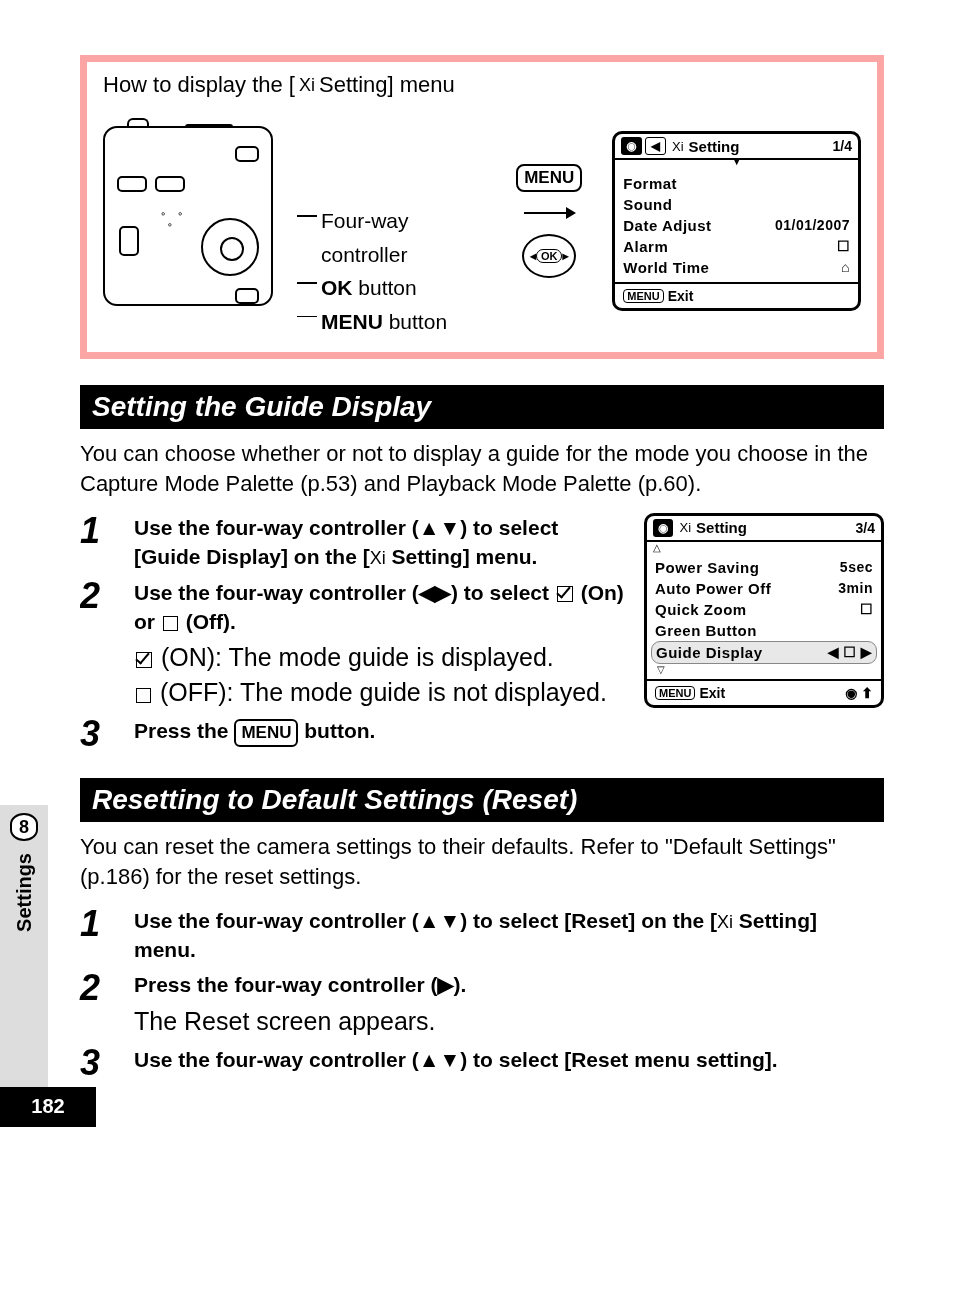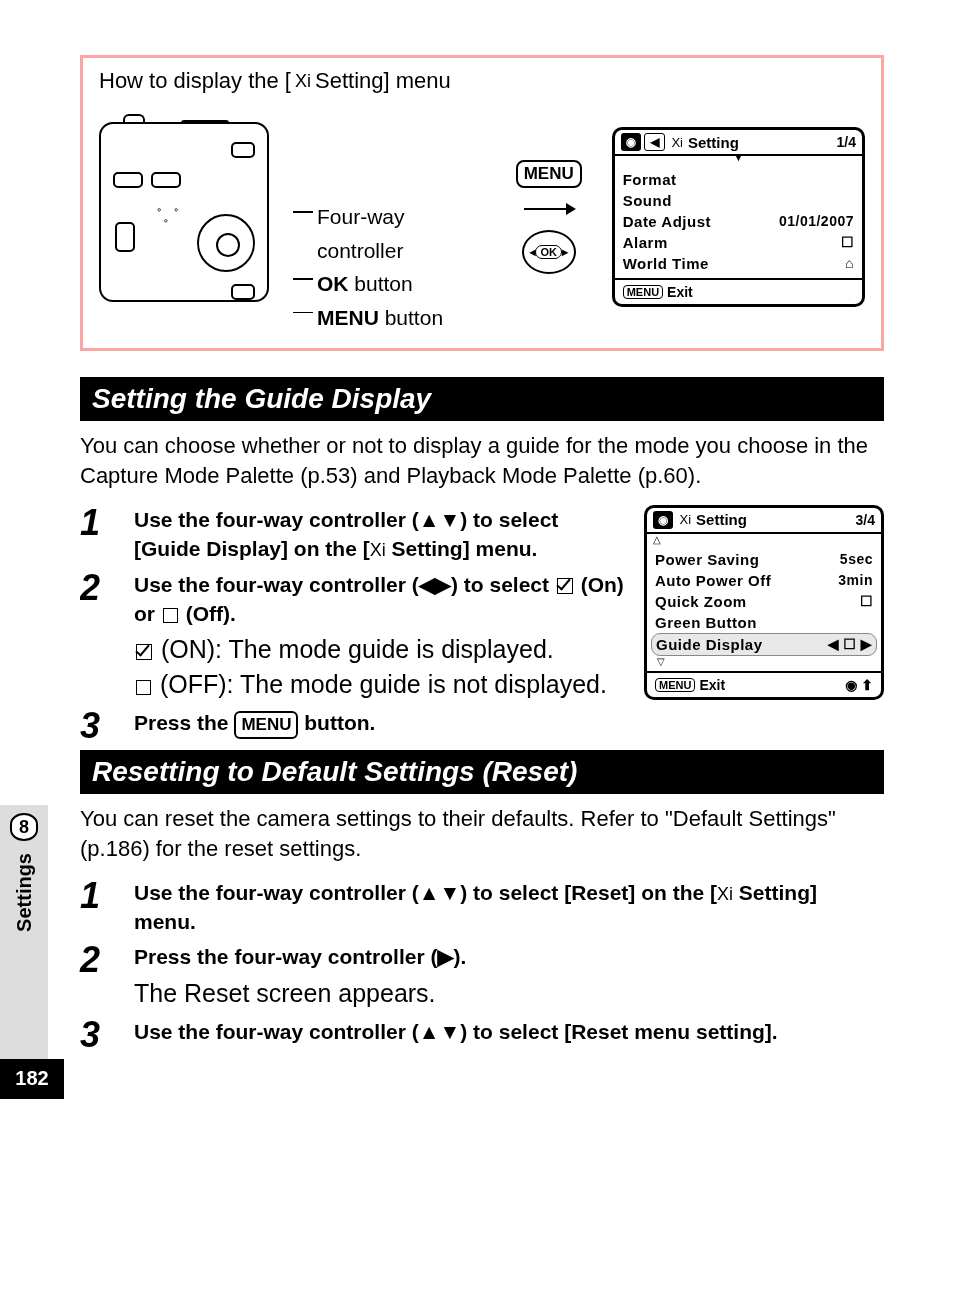--- a/index.html
+++ b/index.html
@@ -4,21 +4,21 @@
   <style>
     * { margin: 0; padding: 0; box-sizing: border-box; }
     body {
       font-family: Arial, Helvetica, sans-serif;
       background: #fff;
       width: 954px;
       position: relative;
       padding: 55px 70px 40px 80px;
     }
     .how-to-box {
-      border: 3px solid #fca5a5;
+      border: 7px solid #fca5a5;
       padding: 10px 16px 14px;
       margin-bottom: 26px;
     }
     .how-to-title {
       font-size: 22px;
       margin-bottom: 6px;
       display: flex;
       align-items: center;
       gap: 4px;
     }
@@ -324,21 +324,21 @@
       font-weight: bold;
       font-size: 20px;
       transform: rotate(180deg);
       margin-top: 6px;
     }
     .page-footer {
       position: absolute;
       left: 0;
       bottom: 0;
       height: 40px;
-      width: 64px;
+      width: 96px;
       background: #000;
       color: #fff;
       font-weight: bold;
       font-size: 20px;
       display: flex;
       align-items: center;
       justify-content: center;
     }
     .home-icon { font-size: 14px; }
     .lcd .down-arrow { text-align: center; font-size: 10px; margin-top: -4px; }
@@ -485,21 +485,21 @@
   <div class="step-row">
     <div class="step-num">3</div>
     <div class="step-content">
       <div class="step-title">
         <span>Press the </span><span class="menu-key">MENU</span><span> button.</span>
       </div>
     </div>
   </div>
 </div>
 
-<div class="section-bar" style="">Resetting to Default Settings (Reset)</div>
+<div class="section-bar" style="margin-top:20px">Resetting to Default Settings (Reset)</div>
 <div class="intro-text">You can reset the camera settings to their defaults. Refer to "Default Settings" (p.186) for the reset settings.</div>
 
 <div class="step-row">
   <div class="step-num">1</div>
   <div class="step-content">
     <div class="step-title">
       <span>Use the four-way controller (▲▼) to select [Reset] on the [</span><span class="tool-icon">Xi</span><span> Setting] menu.</span>
     </div>
   </div>
 </div>

